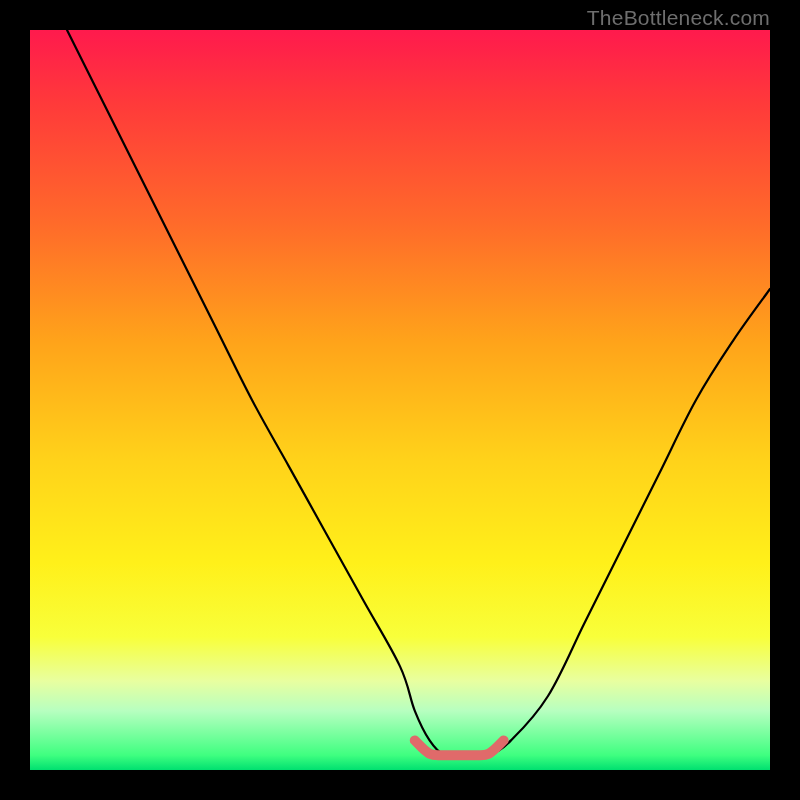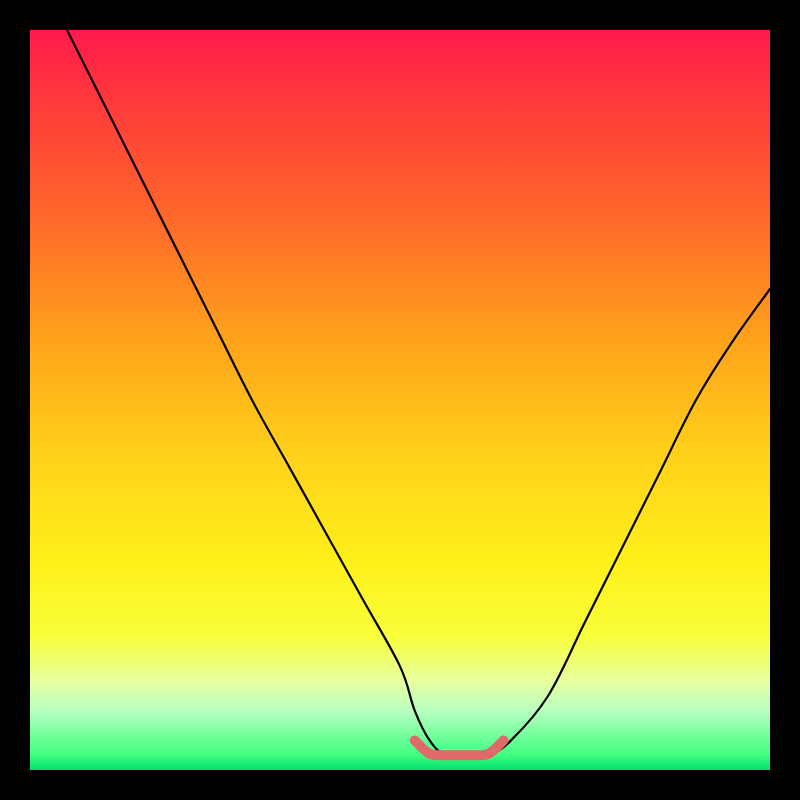--- a/index.html
+++ b/index.html
@@ -52,19 +52,20 @@
     top: 0;
     left: 0;
     width: 740px;
     height: 740px;
   }
 </style>
 </head>
 <body>
 
 <div class="frame">
+  <div class="watermark">TheBottleneck.com</div>
   <div class="plot">
     <svg class="curve" viewBox="0 0 740 740" preserveAspectRatio="none">
       <path fill="none" stroke="#000" stroke-width="2.2" stroke-linecap="round" d="M 37 0 C 43.66 13.32, 60.68 47.36, 74 74 C 87.32 100.64, 97.68 121.36, 111 148 C 124.32 174.64, 134.68 195.36, 148 222 C 161.32 248.64, 171.68 269.36, 185 296 C 198.32 322.64, 208.68 344.692, 222 370 C 235.32 395.308, 245.68 412.624, 259 436.6 C 272.32 460.576, 282.68 479.224, 296 503.2 C 309.32 527.1759999999999, 319.68 545.824, 333 569.8 C 346.32 593.776, 360.676 616.42, 370 636.4 C 379.324 656.38, 379.472 667.4799999999999, 384.8 680.8 C 390.12800000000004 694.12, 394.272 702.408, 399.6 710.4 C 404.92800000000005 718.3919999999999, 409.07200000000006 722.5360000000001, 414.40000000000003 725.2 C 419.728 727.864, 423.872 725.2, 429.2 725.2 C 434.52799999999996 725.2, 438.67199999999997 725.2, 444 725.2 C 449.32800000000003 725.2, 452.14 727.864, 458.8 725.2 C 465.46000000000004 722.5360000000001, 470.344 721.056, 481 710.4 C 491.656 699.7439999999999, 504.68 687.312, 518 666 C 531.32 644.688, 541.68 618.64, 555 592 C 568.32 565.36, 578.68 544.64, 592 518 C 605.32 491.36, 615.68 470.64, 629 444 C 642.32 417.36, 652.68 393.976, 666 370 C 679.32 346.024, 689.68 330.78000000000003, 703 310.8 C 716.32 290.82, 733.34 268.324, 740 259"></path>
       <path fill="none" stroke="#e06a6a" stroke-width="10" stroke-linecap="round" stroke-linejoin="round" d="M 384.8 710.4 C 387.464 712.7976, 394.272 721.056, 399.6 723.72 C 404.92800000000005 726.384, 409.07200000000006 724.9336000000001, 414.40000000000003 725.2 C 419.728 725.4664, 423.872 725.2, 429.2 725.2 C 434.52799999999996 725.2, 438.67199999999997 725.4664, 444 725.2 C 449.32800000000003 724.9336000000001, 453.472 726.384, 458.8 723.72 C 464.12800000000004 721.056, 470.93600000000004 712.7976, 473.6 710.4"></path>
     </svg>
   </div>
 </div>
 
 </body></html>

